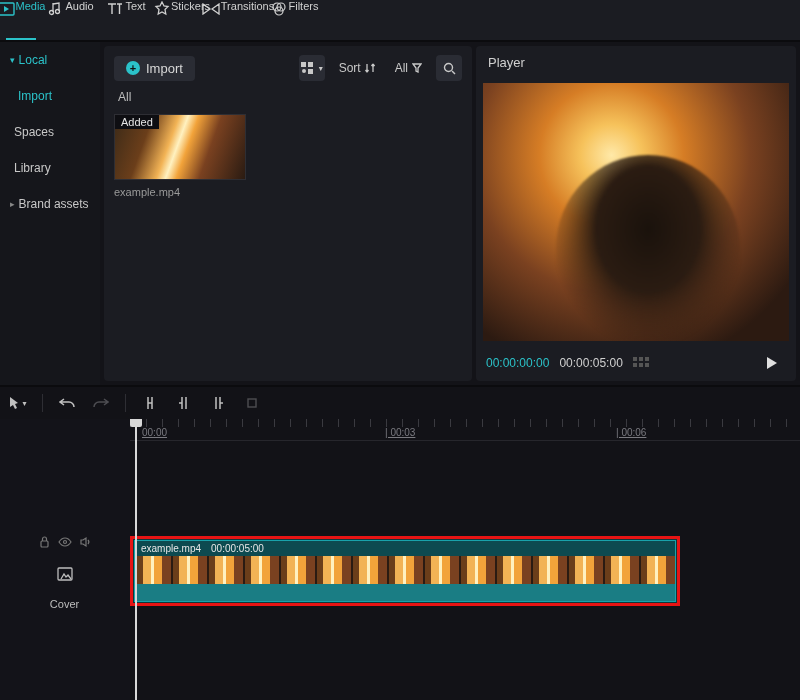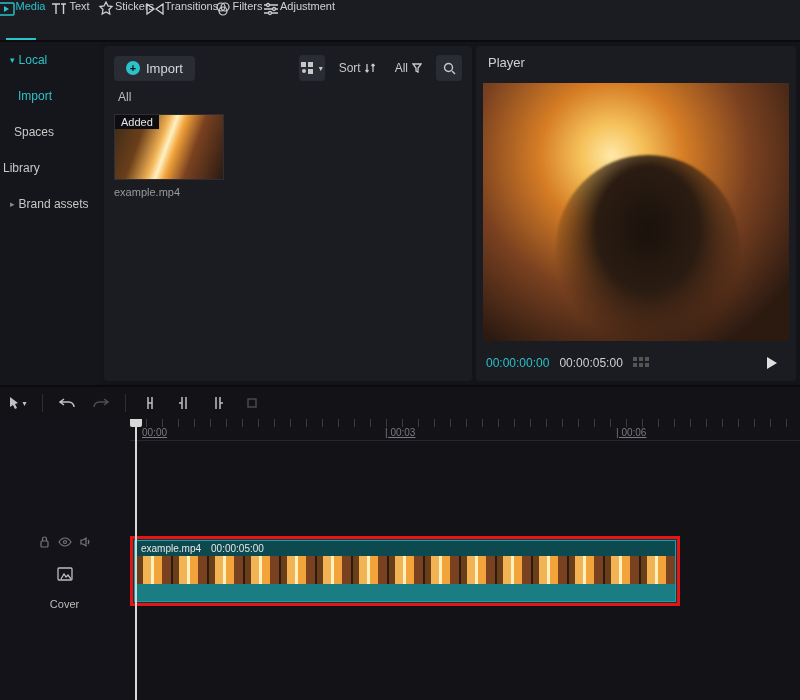--- a/index.html
+++ b/index.html
@@ -125,21 +125,21 @@
     font-size:12px;
     color:#bdbdbd;
   }
   .media-grid {
     padding: 4px 10px;
   }
   .clip-thumb {
     width:110px;
   }
   .clip-thumb .thumb-img {
-    width:110px; height:66px;
+    width:132px; height:66px;
     background: linear-gradient(110deg,#3b2a18 0%,#6b3e1a 25%,#f2b355 42%,#fff1c0 48%,#f2a33a 55%,#7a4120 70%,#2a1b12 100%);
     border:1px solid #2e2e34;
     position:relative;
   }
   .added-badge {
     position:absolute; top:0; left:0;
     background:#0e0e12;
     color:#e6e6e6;
     font-size:11px;
     padding:1px 6px;
@@ -337,20 +337,31 @@
     <span class="icon">
       <svg width="18" height="14" viewBox="0 0 18 14" fill="none" stroke="#2bc2c9" stroke-width="1.4">
           <rect x="1" y="1" width="16" height="12" rx="1"></rect>
           <path d="M7 4l5 3-5 3z" fill="#2bc2c9" stroke="none"></path>
         </svg>
     </span>
     <span>Media</span>
   </div>
   <div class="tool-tab">
     <span class="icon">
+      <svg width="16" height="16" viewBox="0 0 16 16" fill="none" stroke="#d0d0d0" stroke-width="1.3">
+          <path d="M6 2v9"></path>
+          <circle cx="4.5" cy="11.5" r="2"></circle>
+          <path d="M6 3l6-1v8"></path>
+          <circle cx="10.5" cy="10.5" r="2"></circle>
+        </svg>
+    </span>
+    <span>Audio</span>
+  </div>
+  <div class="tool-tab">
+    <span class="icon">
       <svg width="18" height="14" viewBox="0 0 18 14" fill="none" stroke="#d0d0d0" stroke-width="1.4">
           <path d="M2 2h8M6 2v10"></path>
           <path d="M11 2h5M13.5 2v10"></path>
         </svg>
     </span>
     <span>Text</span>
   </div>
   <div class="tool-tab">
     <span class="icon">
       <svg width="16" height="16" viewBox="0 0 16 16" fill="none" stroke="#d0d0d0" stroke-width="1.3">
@@ -370,47 +381,36 @@
   <div class="tool-tab">
     <span class="icon">
       <svg width="16" height="16" viewBox="0 0 16 16" fill="none" stroke="#d0d0d0" stroke-width="1.2">
           <circle cx="6" cy="6" r="4"></circle>
           <circle cx="10" cy="6" r="4"></circle>
           <circle cx="8" cy="10" r="4"></circle>
         </svg>
     </span>
     <span>Filters</span>
   </div>
-  <div class="tool-tab" style="width:66px">
-    <span class="icon">
-      <svg width="16" height="14" viewBox="0 0 16 14" fill="none" stroke="#d0d0d0" stroke-width="1.3">
-          <path d="M1 3h14M1 7h14M1 11h14"></path>
-          <circle cx="5" cy="3" r="1.5" fill="#1b1c22"></circle>
-          <circle cx="11" cy="7" r="1.5" fill="#1b1c22"></circle>
-          <circle cx="7" cy="11" r="1.5" fill="#1b1c22"></circle>
-        </svg>
-    </span>
-    <span>Adjustment</span>
-  </div>
 </div>
 
 <div class="middle">
 
   <div class="sidebar">
     <div class="sidebar-item section-head">
       <span class="chev">▾</span>
       <span>Local</span>
     </div>
     <div class="sidebar-item active">
       <span>Import</span>
     </div>
     <div class="sidebar-item" style="padding-left:14px">
       <span>Spaces</span>
     </div>
-    <div class="sidebar-item" style="padding-left:3px">
+    <div class="sidebar-item" style="padding-left:14px">
       <span>Library</span>
     </div>
     <div class="sidebar-item">
       <span class="chev-gray">▸</span>
       <span>Brand assets</span>
     </div>
   </div>
 
   <div class="media-panel">
     <div class="media-header">

